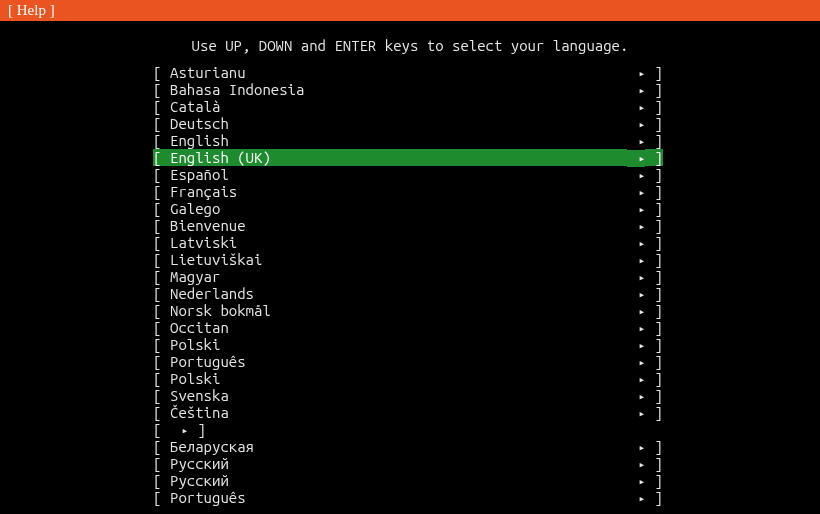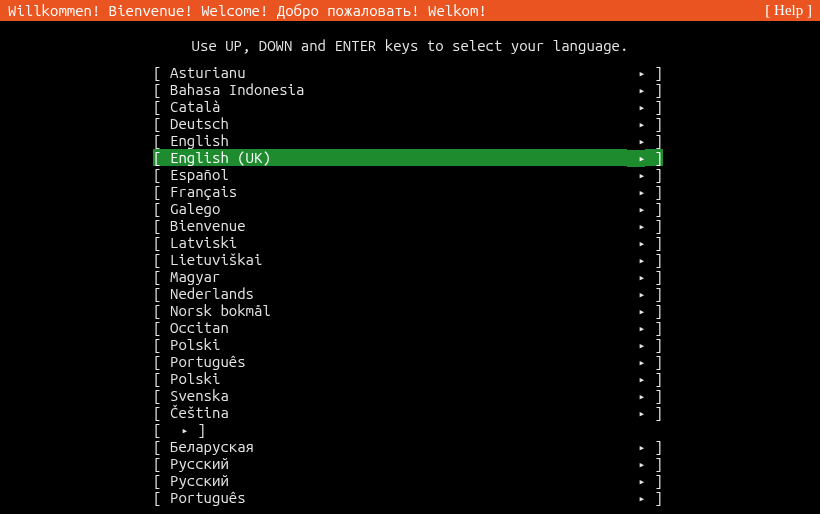--- a/index.html
+++ b/index.html
@@ -51,21 +51,20 @@
   .row.selected .arrow,
   .row.selected .close-br {
     background: #1f8b2f;
     color: #fff;
   }
 </style>
 </head>
 <body>
 
 <div class="header">
-  <span class="header-left">Willkommen! Bienvenue! Welcome! Добро пожаловать! Welkom!</span>
   <span class="help">[ Help ]</span>
 </div>
 
 <div class="instructions">Use UP, DOWN and ENTER keys to select your language.</div>
 
 <div class="list" id="language-list">
     <div class="row"><span class="pad-left"></span><span class="open-br">[ </span><span class="name">Asturianu</span><span class="arrow">▸</span><span class="close-br"> ]</span><span class="pad-right"></span></div>
     <div class="row"><span class="pad-left"></span><span class="open-br">[ </span><span class="name">Bahasa Indonesia</span><span class="arrow">▸</span><span class="close-br"> ]</span><span class="pad-right"></span></div>
     <div class="row"><span class="pad-left"></span><span class="open-br">[ </span><span class="name">Català</span><span class="arrow">▸</span><span class="close-br"> ]</span><span class="pad-right"></span></div>
     <div class="row"><span class="pad-left"></span><span class="open-br">[ </span><span class="name">Deutsch</span><span class="arrow">▸</span><span class="close-br"> ]</span><span class="pad-right"></span></div>

